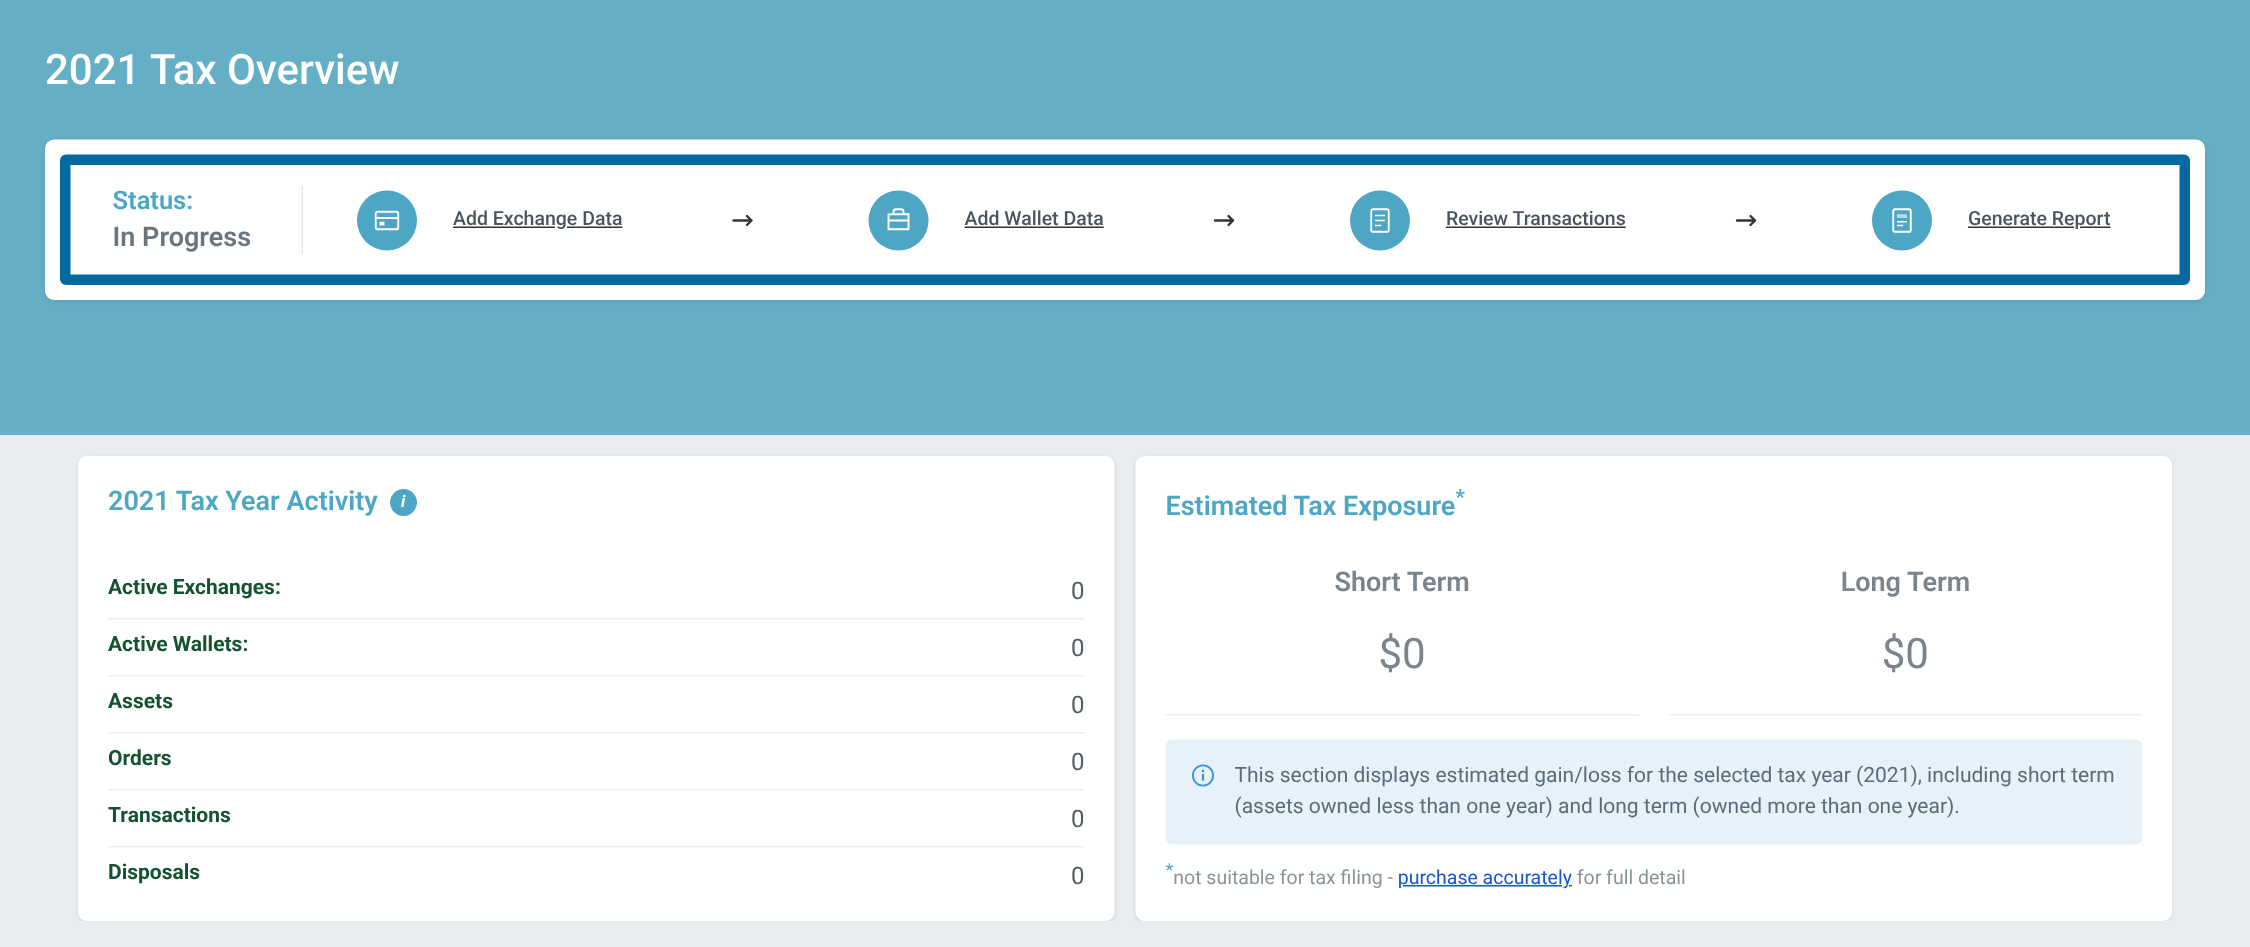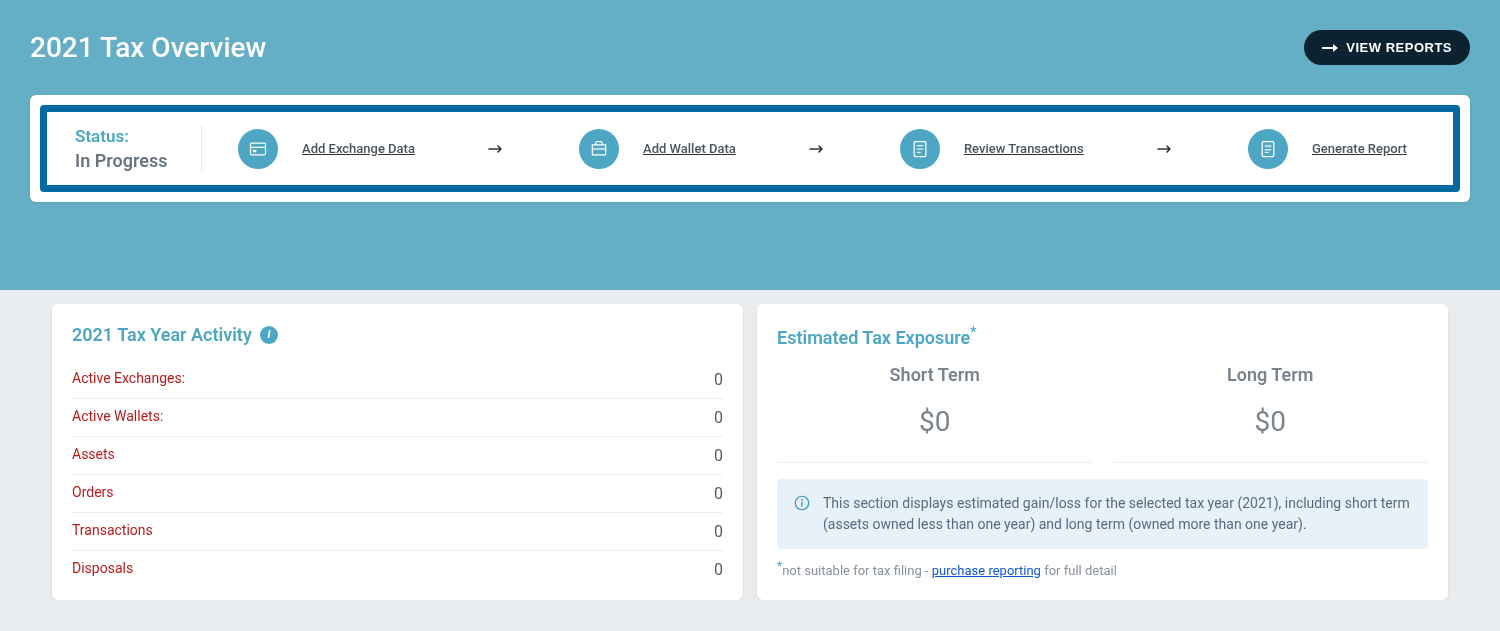--- a/index.html
+++ b/index.html
@@ -46,28 +46,28 @@
     width: 40px; height: 40px; border-radius: 50%; background: #4ca6c4;
     display: flex; align-items: center; justify-content: center; color: #fff;
   }
   .step-label { font-size: 13px; color: #4a545e; font-weight: 500; }
   .step-arrow { color: #333; }
   .below { max-width: 1456px; margin: 0 auto; padding: 0 30px; margin-top: 14px; display: flex; gap: 14px; }
   .panel {
     flex: 1; background: #fff; border-radius: 6px; box-shadow: 0 1px 3px rgba(0,0,0,.08);
     padding: 20px 20px 12px 20px;
   }
-  .panel-title { color: #4ca6c4; font-size: 18px; font-weight: 600; margin-bottom: 16px; display: flex; align-items: center; gap: 8px; }
+  .panel-title { color: #4ca6c4; font-size: 18px; font-weight: 600; margin-bottom: 30px; display: flex; align-items: center; gap: 8px; }
   .info-badge {
     width: 18px; height: 18px; border-radius: 50%; background: #4ca6c4; color: #fff;
     display: inline-flex; align-items: center; justify-content: center; font-size: 11px; font-weight: 800; font-style: italic;
   }
   .kv-row { display: flex; justify-content: space-between; padding: 9px 0; border-bottom: 1px solid #eceff1; }
   .kv-row:last-child { border-bottom: none; }
-  .kv-label { color: #b91c1c; font-weight: 400; font-size: 14px; }
+  .kv-label { color: #14532d; font-weight: 700; font-size: 14px; }
   .kv-value { color: #555c63; font-size: 16px; }
   .asterisk { color: #4ca6c4; font-size: 14px; vertical-align: super; }
   .terms-row { display: flex; gap: 20px; margin-bottom: 16px; }
   .term-block { flex: 1; text-align: center; border-bottom: 1px solid #eceff1; padding-bottom: 18px; }
   .term-label { color: #7a848e; font-weight: 600; font-size: 18px; margin-bottom: 20px; }
   .term-value { color: #7a848e; font-size: 28px; font-weight: 400; padding-bottom: 6px; }
   .info-banner {
     background: #e6f1fa; border-radius: 4px; padding: 14px 16px; display: flex; gap: 12px;
     color: #5a6c7a; font-size: 14px; line-height: 1.5; justify-content: flex-end;
   }
@@ -77,28 +77,20 @@
   .link { color: #1156d6; text-decoration: underline; cursor: pointer; }
   svg { display: block; }
 </style>
 </head>
 <body>
 
 <div class="hero">
   <div class="hero-inner">
     <div class="title-row">
       <h1 class="page-title">2021 Tax Overview</h1>
-      <button class="view-reports-btn">
-        <span>
-          <svg width="16" height="12" viewBox="0 0 16 12">
-              <path d="M0 5h11V2l5 4-5 4V7H0z" fill="#fff"></path>
-            </svg>
-        </span>
-        <span>VIEW REPORTS</span>
-      </button>
     </div>
 
     <div class="card">
 
       <div class="status-row">
         <div class="status-block">
           <div class="status-label">Status:</div>
           <div class="status-value">In Progress</div>
         </div>
         <div class="steps">
@@ -217,16 +209,16 @@
       <span class="info-banner-icon">
         <svg width="18" height="18" viewBox="0 0 24 24">
             <circle cx="12" cy="12" r="9" fill="none" stroke="#3e94cc" stroke-width="1.6"></circle>
             <circle cx="12" cy="8" r="1.2" fill="#3e94cc"></circle>
             <rect x="11" y="10.5" width="2" height="6" fill="#3e94cc"></rect>
           </svg>
       </span>
       <div>This section displays estimated gain/loss for the selected tax year (2021), including short term (assets owned less than one year) and long term (owned more than one year).</div>
     </div>
     <div class="footnote">
-      <span class="asterisk">*</span><span>not suitable for tax filing - </span><a class="link">purchase reporting</a><span> for full detail</span>
+      <span class="asterisk">*</span><span>not suitable for tax filing - </span><a class="link">purchase accurately</a><span> for full detail</span>
     </div>
   </div>
 </div>
 
 </body></html>

